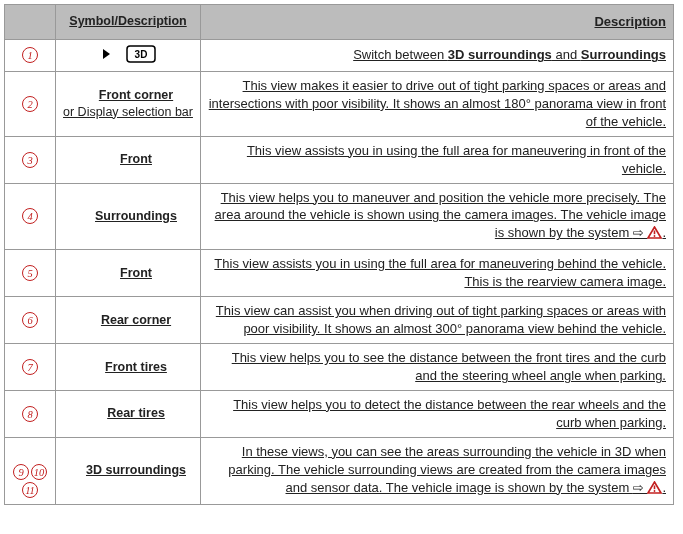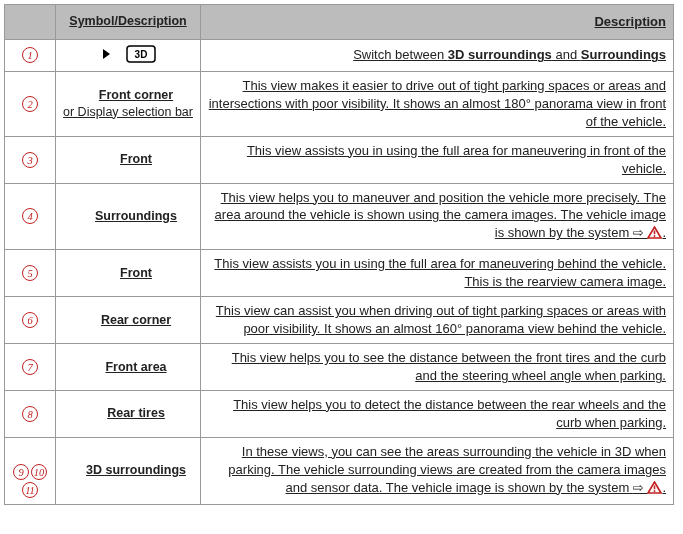--- a/index.html
+++ b/index.html
@@ -124,25 +124,25 @@
               </svg></span>.</span></td>
       </tr>
       <tr>
         <td class="col-num"><span class="circ">5</span></td>
         <td class="col-sym"><span class="sym-bold">Front</span></td>
         <td class="col-desc">This view assists you in using the full area for maneuvering behind the ve­hicle. This is the rearview camera image.</td>
       </tr>
       <tr>
         <td class="col-num"><span class="circ">6</span></td>
         <td class="col-sym"><span class="sym-bold">Rear corner</span></td>
-        <td class="col-desc">This view can assist you when driving out of tight parking spaces or areas with poor visibility. It shows an almost 160° panorama view behind the vehicle.</td>
+        <td class="col-desc">This view can assist you when driving out of tight parking spaces or areas with poor visibility. It shows an almost 300° panorama view behind the vehicle.</td>
       </tr>
       <tr>
         <td class="col-num"><span class="circ">7</span></td>
-        <td class="col-sym"><span class="sym-bold">Front area</span></td>
+        <td class="col-sym"><span class="sym-bold">Front tires</span></td>
         <td class="col-desc">This view helps you to see the distance between the front tires and the curb and the steering wheel angle when parking.</td>
       </tr>
       <tr>
         <td class="col-num"><span class="circ">8</span></td>
         <td class="col-sym"><span class="sym-bold">Rear tires</span></td>
         <td class="col-desc">This view helps you to detect the distance between the rear wheels and the curb when parking.</td>
       </tr>
       <tr>
         <td class="col-num">
           <div class="multi-circ"><span class="circ">9</span><span class="circ">10</span><br><span class="circ">11</span></div>

